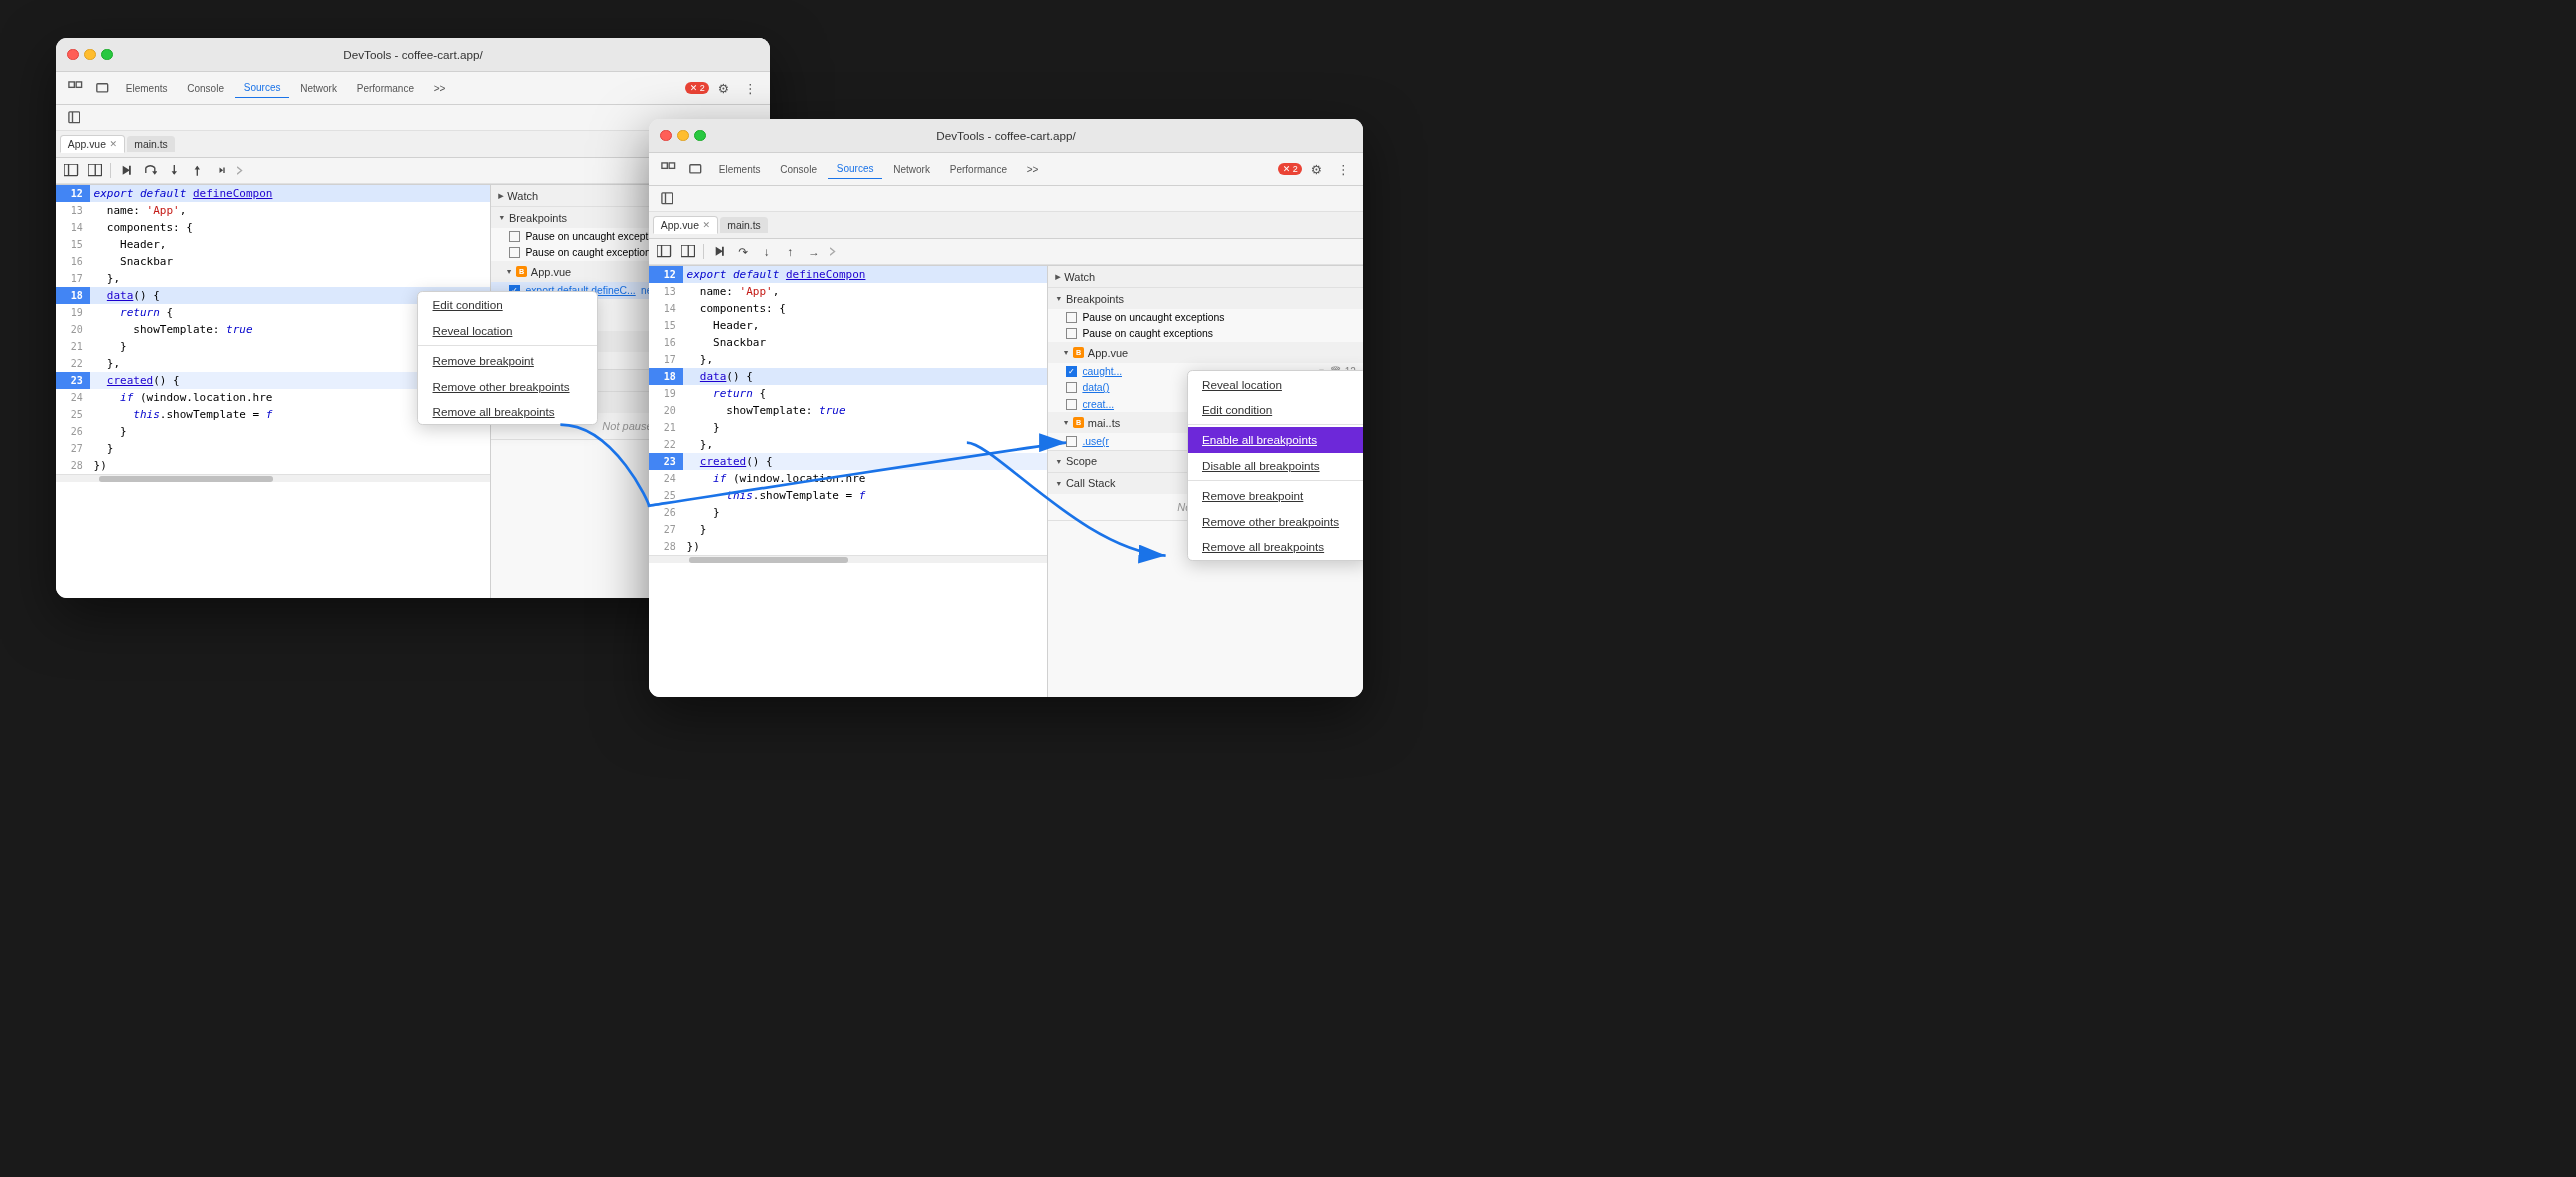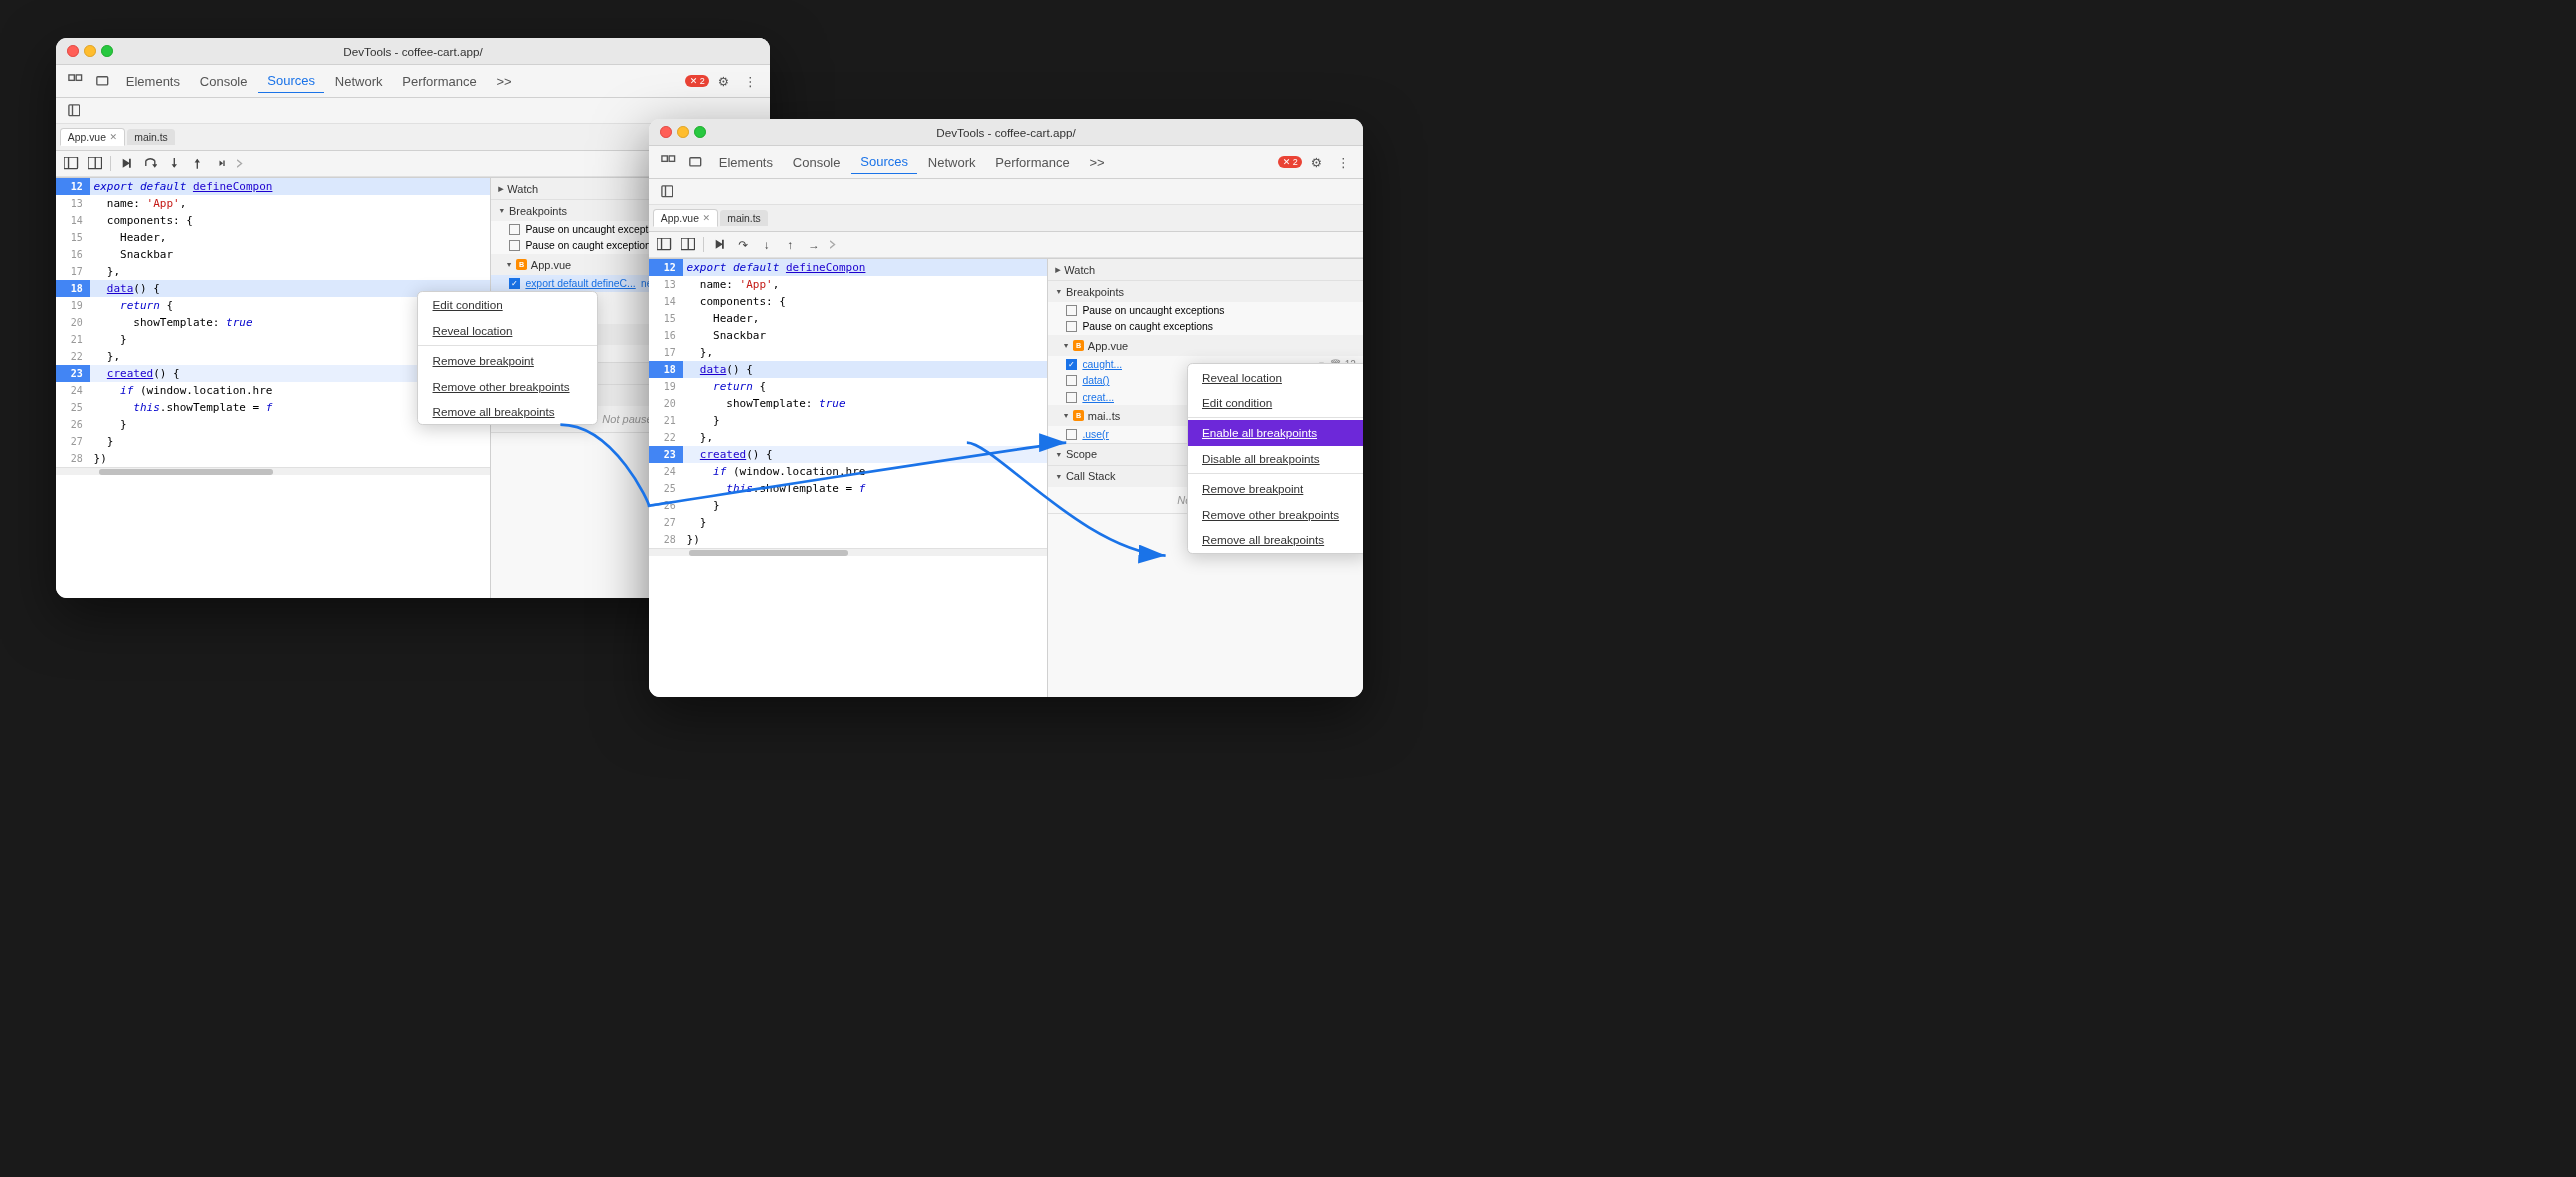--- a/index.html
+++ b/index.html
@@ -30,21 +30,21 @@
     .window-2 {
       left: 649px;
       top: 119px;
       width: 714px;
       height: 578px;
     }
 
     
     .title-bar {
       background: #e8e8e8;
-      height: 27px;
+      height: 34px;
       display: flex;
       align-items: center;
       padding: 0 11px;
       border-bottom: 0.9px solid #d0d0d0;
       position: relative;
     }
 
     .traffic-lights {
       display: flex;
       gap: 5.4px;
@@ -87,21 +87,21 @@
       align-items: center;
       justify-content: center;
       border-radius: 3.6px;
       cursor: pointer;
       color: #555;
       font-size: 12.6px;
     }
 
     .dt-tab {
       padding: 3.6px 9px;
-      font-size: 13px;
+      font-size: 10px;
       color: #555;
       cursor: pointer;
       border-radius: 3.6px;
     }
 
     .dt-tab.active {
       color: #1a73e8;
       border-bottom: 1.8px solid #1a73e8;
       border-radius: 0;
     }

